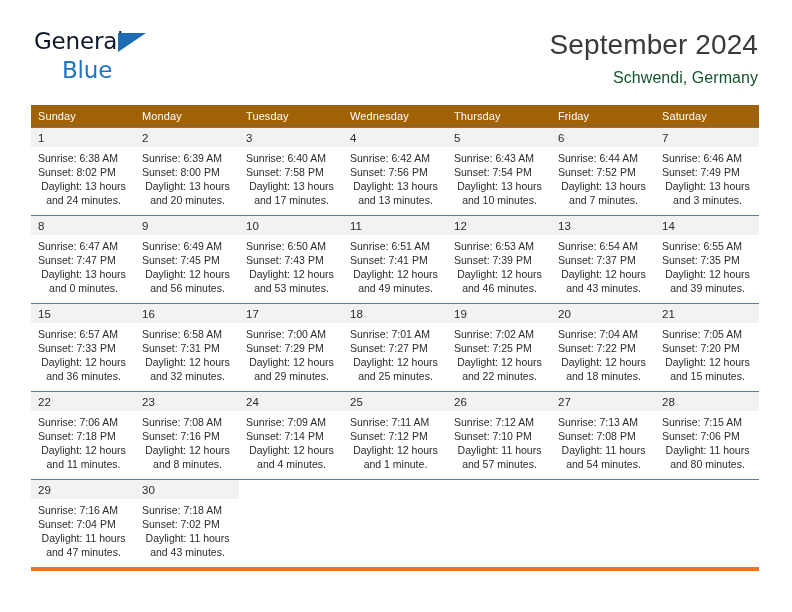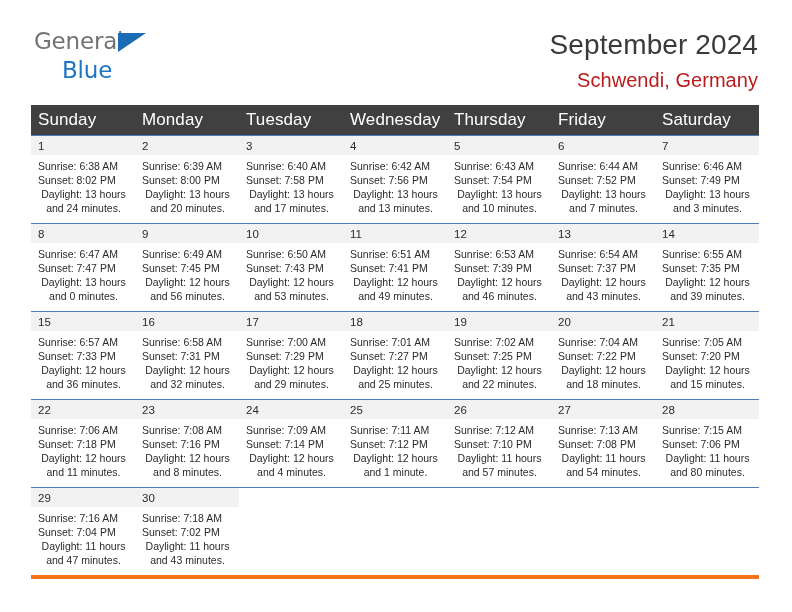--- a/index.html
+++ b/index.html
@@ -42,21 +42,21 @@
     height: 56px;
     line-height: 1;
     user-select: none;
   }
   .brand-general {
     position: absolute;
     left: 0;
     top: 2px;
     font-size: 23px;
     letter-spacing: -0.2px;
-    color: #737373;
+    color: #0f172a;
     font-family: "DejaVu Sans", sans-serif;
   }
   .brand-blue {
     position: absolute;
     left: 28px;
     top: 23px;
     font-size: 23px;
     letter-spacing: -0.2px;
     color: #1f74c4;
     font-family: "DejaVu Sans", sans-serif;
@@ -77,40 +77,40 @@
     padding-top: 0px;
   }
   .month-title {
     font-size: 28px;
     font-weight: normal;
     color: #3a3a3a;
     line-height: 1.2;
     letter-spacing: 0.1px;
   }
   .location-title {
-    font-size: 20px;
-    color: #b91c1c;
+    font-size: 16px;
+    color: #14532d;
     margin-top: 7px;
     letter-spacing: 0.05px;
   }
 
   
   .calendar {
     position: absolute;
     left: 31px;
     top: 105px;
     width: 728px;
     border-collapse: collapse;
     table-layout: fixed;
   }
 
   .calendar th {
-    background: #404040;
+    background: #a16207;
     color: #ffffff;
-    font-size: 17px;
+    font-size: 11px;
     font-weight: normal;
     text-align: left;
     padding: 5px 0 5px 7px;
     height: 19px;
     box-sizing: border-box;
     letter-spacing: 0.1px;
   }
 
   .calendar td {
     vertical-align: top;

